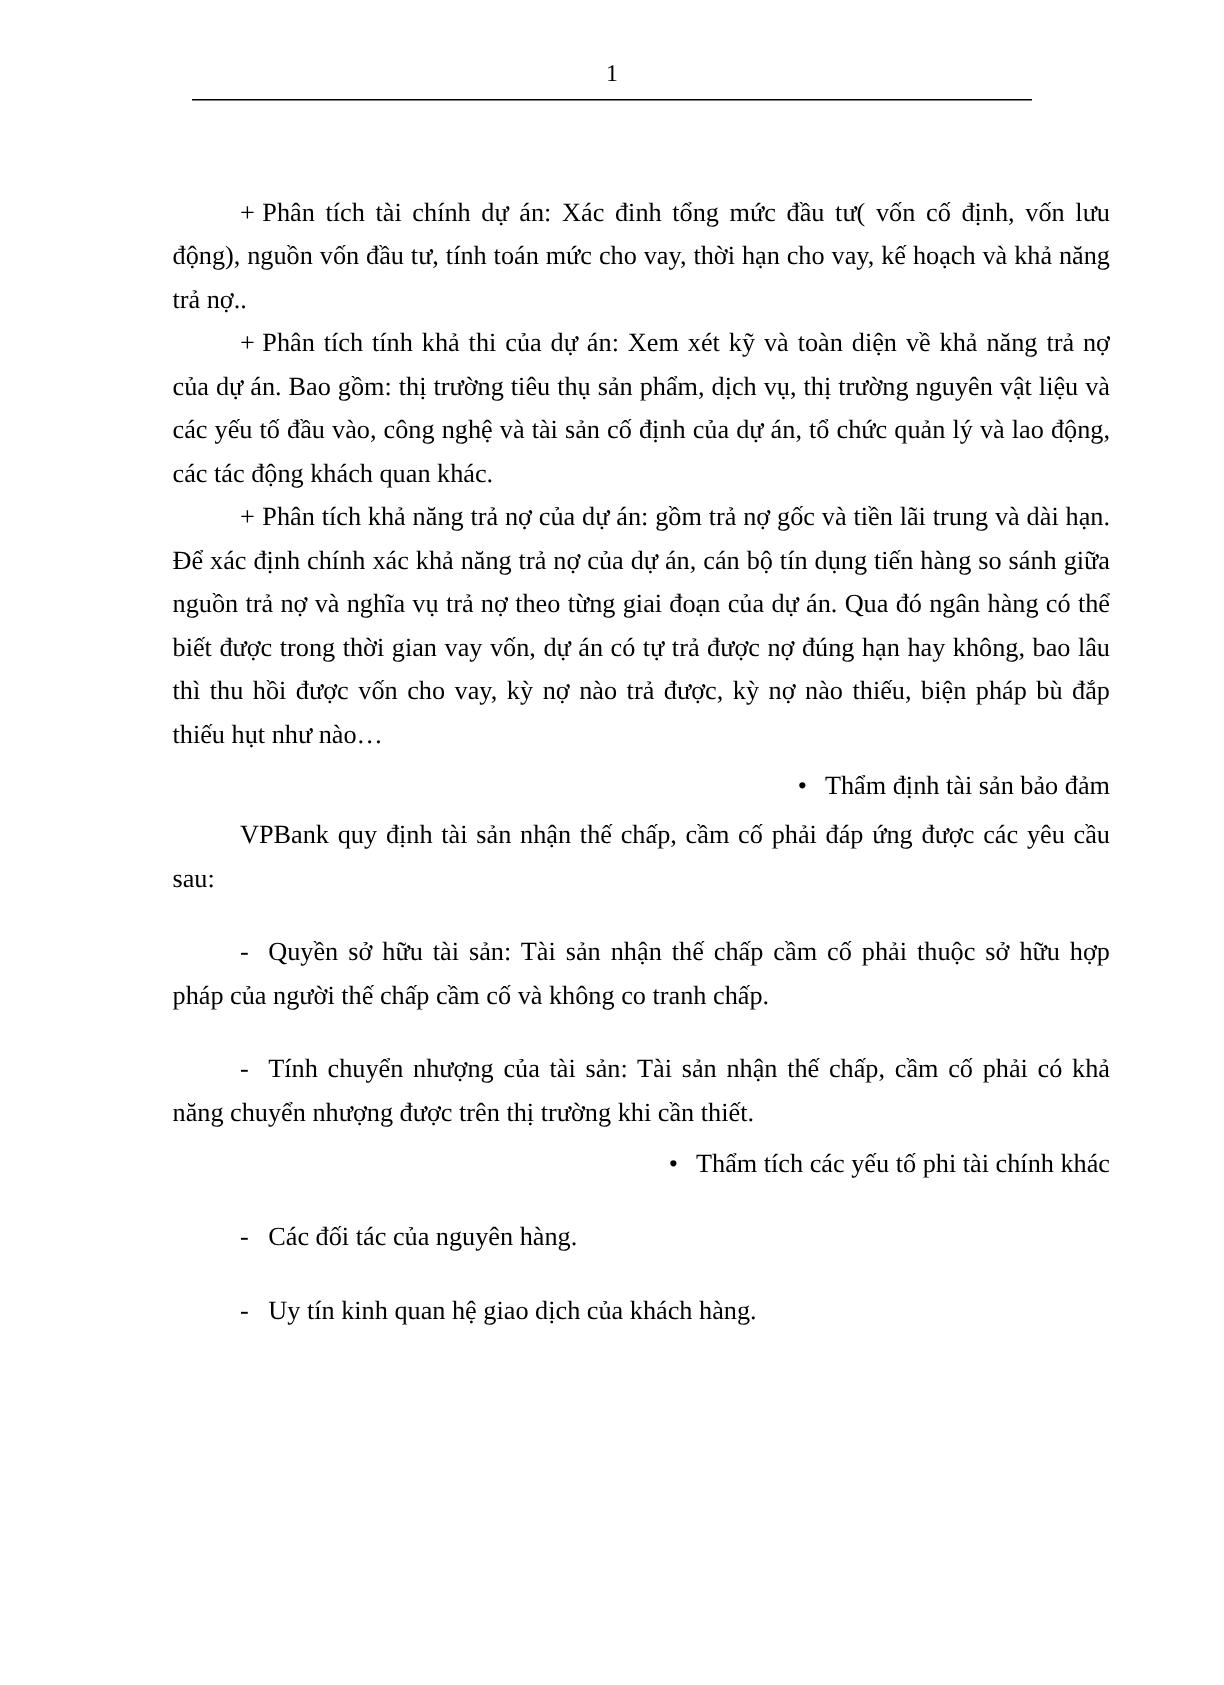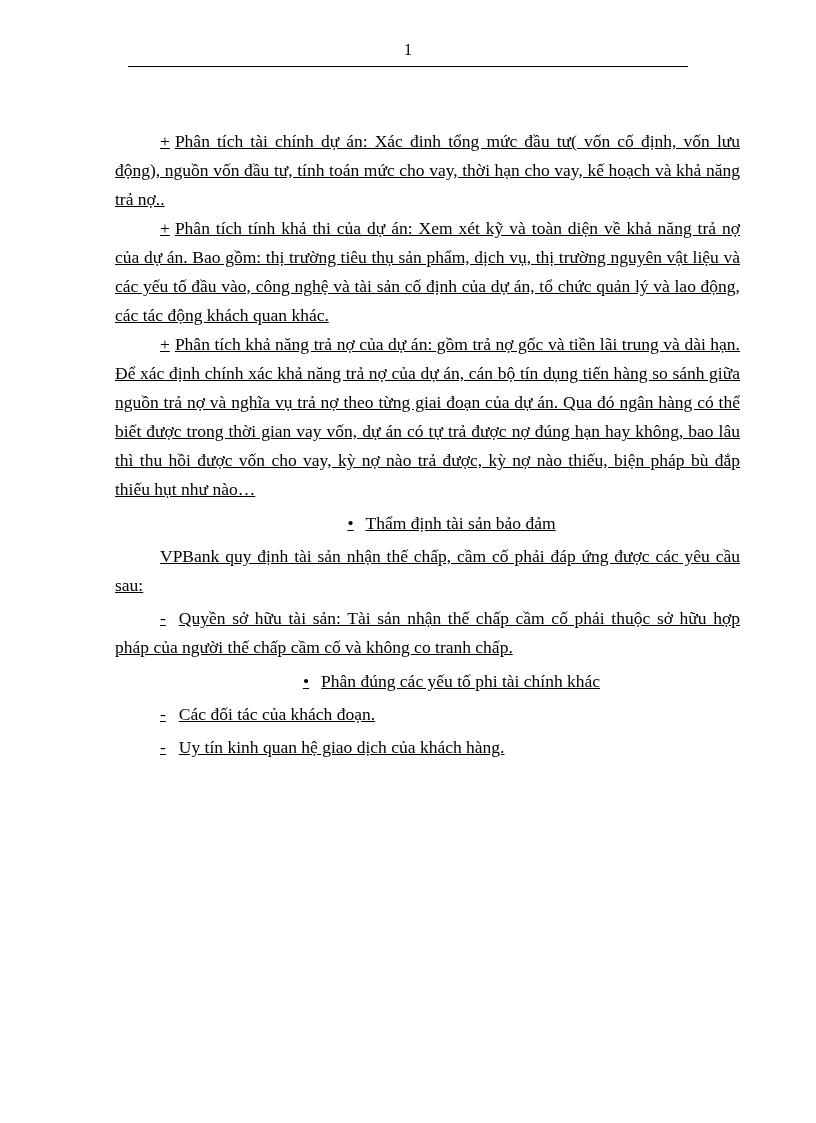--- a/index.html
+++ b/index.html
@@ -35,27 +35,27 @@
   }
   .body-text {
     position: absolute;
     top: 127px;
     left: 115px;
     width: 625px;
     font-size: 17.5px;
     line-height: 29px;
     text-align: justify;
   }
-  .para { text-indent: 45px; text-decoration: underline; }
+  .para { text-indent: 45px; }
   .p-plus .marker { padding-right: 5px; }
-  .p-dash { margin-top: 4px; }
+  .p-dash { margin-top: 20px; }
   .p-dash .marker { padding-right: 13px; }
   .p-bullet {
     text-indent: 48px;
-    text-align: center;
+    text-align: right;
     margin-top: 5px;
     margin-bottom: 4px;
   }
   .p-bullet .marker { padding-right: 12px; }
 </style>
 </head>
 <body>
 
 <div class="page">
 
@@ -73,23 +73,24 @@
 
     <p class="para p-plus"><span class="marker">+</span><span>Phân tích khả năng trả nợ của dự án: gồm trả nợ gốc và tiền lãi trung và dài hạn. Để xác định chính xác khả năng trả nợ của dự án, cán bộ tín dụng tiến hàng so sánh giữa nguồn trả nợ và nghĩa vụ trả nợ theo từng giai đoạn của dự án. Qua đó ngân hàng có thể biết được trong thời gian vay vốn, dự án có tự trả được nợ đúng hạn hay không, bao lâu thì thu hồi được vốn cho vay, kỳ nợ nào trả được, kỳ nợ nào thiếu, biện pháp bù đắp thiếu hụt như nào…</span></p>
 
     <p class="para p-bullet"><span class="marker">•</span><span>Thẩm định tài sản bảo đảm</span></p>
 
     <p class="para p-plain"><span>VPBank quy định tài sản nhận thế chấp, cầm cố phải đáp ứng được các yêu cầu sau:</span></p>
 
     <p class="para p-dash"><span class="marker">-</span><span>Quyền sở hữu tài sản: Tài sản nhận thế chấp cầm cố phải thuộc sở hữu hợp pháp của người thế chấp cầm cố và không co tranh chấp.</span></p>
 
 
+    <p class="para p-dash"><span class="marker">-</span><span>Tính chuyển nhượng của tài sản: Tài sản nhận thế chấp, cầm cố phải có khả năng chuyển nhượng được trên thị trường khi cần thiết.</span></p>
 
-    <p class="para p-bullet"><span class="marker">•</span><span>Phân đúng các yếu tố phi tài chính khác</span></p>
+    <p class="para p-bullet"><span class="marker">•</span><span>Thẩm tích các yếu tố phi tài chính khác</span></p>
 
 
-    <p class="para p-dash"><span class="marker">-</span><span>Các đối tác của khách đoạn.</span></p>
+    <p class="para p-dash"><span class="marker">-</span><span>Các đối tác của nguyên hàng.</span></p>
 
     <p class="para p-dash"><span class="marker">-</span><span>Uy tín kinh quan hệ giao dịch của khách hàng.</span></p>
 
   </div>
 
 </div>
 
 </body></html>

